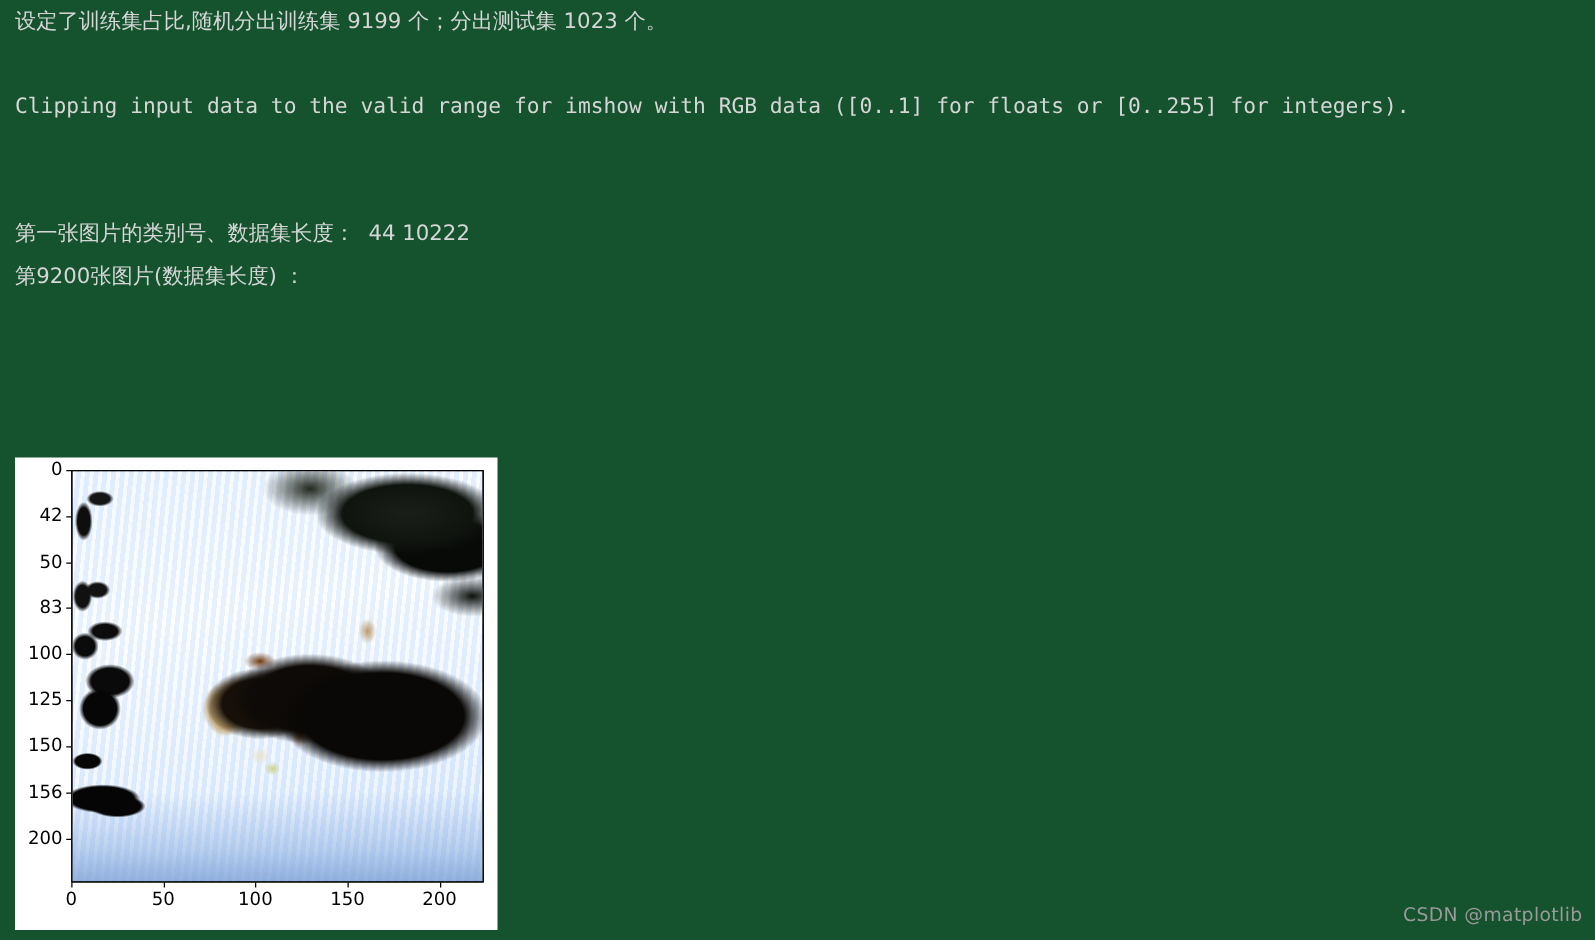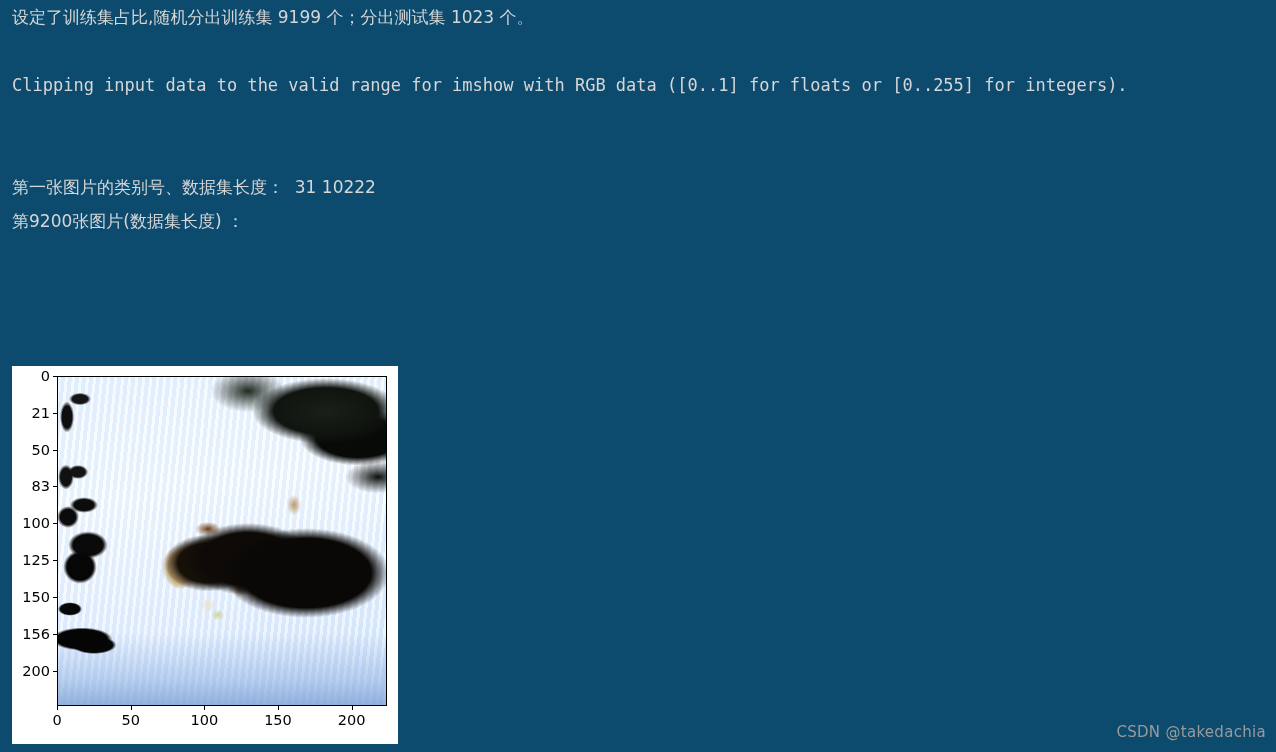--- a/index.html
+++ b/index.html
@@ -4,21 +4,21 @@
 <style>
   html, body {
     margin: 0;
     padding: 0;
     background: #212121;
   }
   #root {
     position: relative;
     width: 1276px;
     height: 752px;
-    background: #0c4a6e;
+    background: #14532d;
     overflow: hidden;
     font-family: "DejaVu Sans Mono", "Liberation Mono", monospace;
   }
 
   
   .console {
     position: absolute;
     left: 12px;
     top: 0px;
     width: 1264px;
@@ -178,30 +178,30 @@
 <body>
 
 <div id="root">
 
   <div class="console">
       <div class="line cjk">设定了训练集占比,随机分出训练集 9199 个；分出测试集 1023 个。</div>
       <div class="line blank"></div>
       <div class="line">Clipping input data to the valid range for imshow with RGB data ([0..1] for floats or [0..255] for integers).</div>
       <div class="line blank"></div>
       <div class="line blank"></div>
-      <div class="line cjk">第一张图片的类别号、数据集长度：  31 10222</div>
+      <div class="line cjk">第一张图片的类别号、数据集长度：  44 10222</div>
       <div class="line cjk">第9200张图片(数据集长度) ：</div>
       <div class="line blank"></div>
     </div>
 
   <div class="figure">
 
     <div class="ytick-group">
         <div class="tick-label-y" style="top: 0px;">0</div>
-        <div class="tick-label-y" style="top: 36.8304px;">21</div>
+        <div class="tick-label-y" style="top: 36.8304px;">42</div>
         <div class="tick-label-y" style="top: 73.6607px;">50</div>
         <div class="tick-label-y" style="top: 110.491px;">83</div>
         <div class="tick-label-y" style="top: 147.321px;">100</div>
         <div class="tick-label-y" style="top: 184.152px;">125</div>
         <div class="tick-label-y" style="top: 220.982px;">150</div>
         <div class="tick-label-y" style="top: 257.812px;">156</div>
         <div class="tick-label-y" style="top: 294.643px;">200</div>
       </div>
 
     <div class="axes">
@@ -227,15 +227,15 @@
       <div class="tickmark-y" style="top: 46.8304px;"></div>
       <div class="tickmark-y" style="top: 83.6607px;"></div>
       <div class="tickmark-y" style="top: 120.491px;"></div>
       <div class="tickmark-y" style="top: 157.321px;"></div>
       <div class="tickmark-y" style="top: 194.152px;"></div>
       <div class="tickmark-y" style="top: 230.982px;"></div>
       <div class="tickmark-y" style="top: 267.812px;"></div>
       <div class="tickmark-y" style="top: 304.643px;"></div>
     </div>
 
-  <div class="watermark">CSDN @takedachia</div>
+  <div class="watermark">CSDN @matplotlib</div>
 
 </div>
 
 </body></html>

